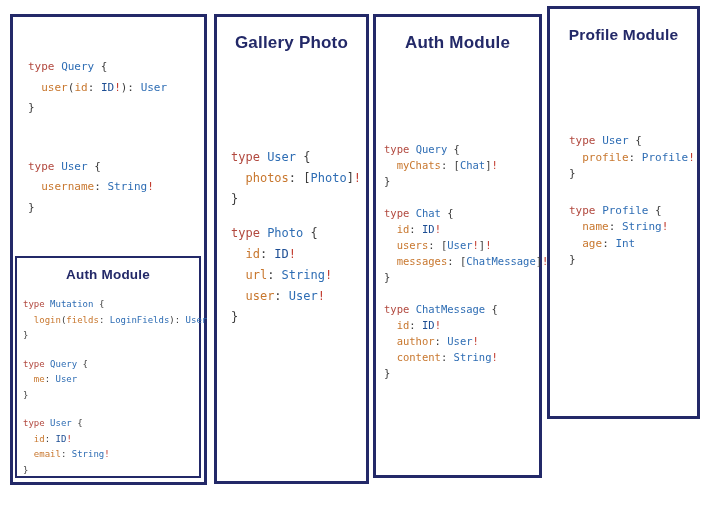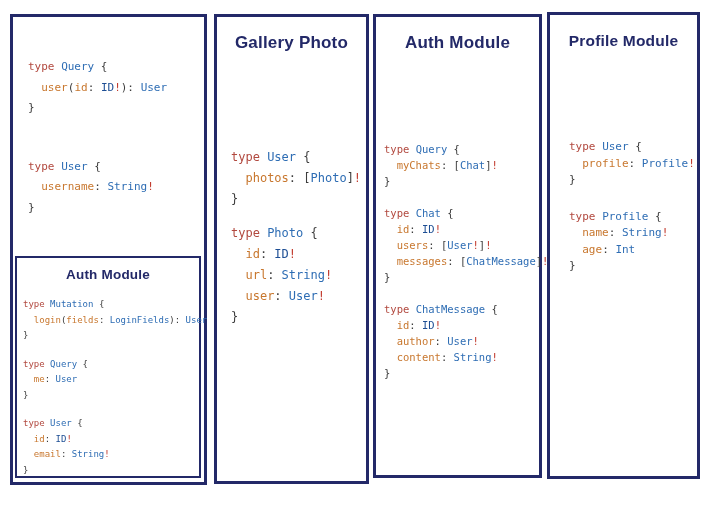--- a/index.html
+++ b/index.html
@@ -3,21 +3,21 @@
 <meta charset="utf-8">
 <style>
   html,body{margin:0;padding:0;background:#ffffff;}
   .board{position:relative;width:704px;height:511px;background:#ffffff;overflow:hidden;
          font-family:"Liberation Sans",sans-serif;}
   .panel{position:absolute;box-sizing:border-box;background:#ffffff;
          border:3px solid #232968;}
   .p1{left:10px;top:14px;width:197px;height:471px;}
   .p2{left:214px;top:14px;width:155px;height:470px;}
   .p3{left:373px;top:14px;width:169px;height:464px;}
-  .p4{left:547px;top:12px;width:153px;height:467px;}
+  .p4{left:547px;top:6px;width:153px;height:413px;}
   .title{display:block;text-align:center;font-weight:800;color:#232968;
          padding-top:14px;line-height:24px;font-size:17px;letter-spacing:.2px;}
   .p4 .title{font-size:15.5px;}
   .code{font-family:"DejaVu Sans Mono","Liberation Mono",monospace;white-space:pre;
         color:#3c3c3c;}
   .p1 .code{margin:40px 0 0 15px;font-size:11px;line-height:20.5px;}
   .p2 .code{margin:92px 0 0 14px;font-size:12px;line-height:21px;}
   .p3 .code{margin:86px 0 0 8px;font-size:10.5px;line-height:16px;}
   .p4 .code{margin:86px 0 0 19px;font-size:11px;line-height:16.5px;}
   .p1 .block + .block{margin-top:38px;}

